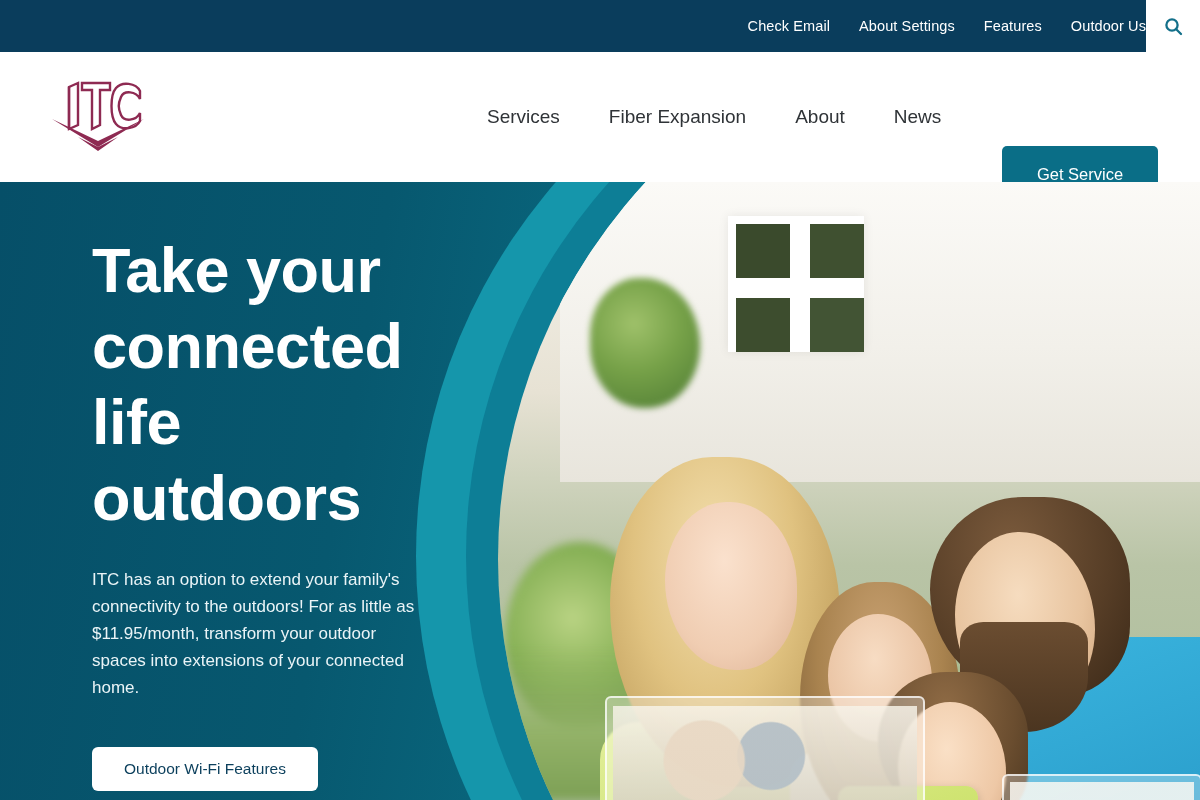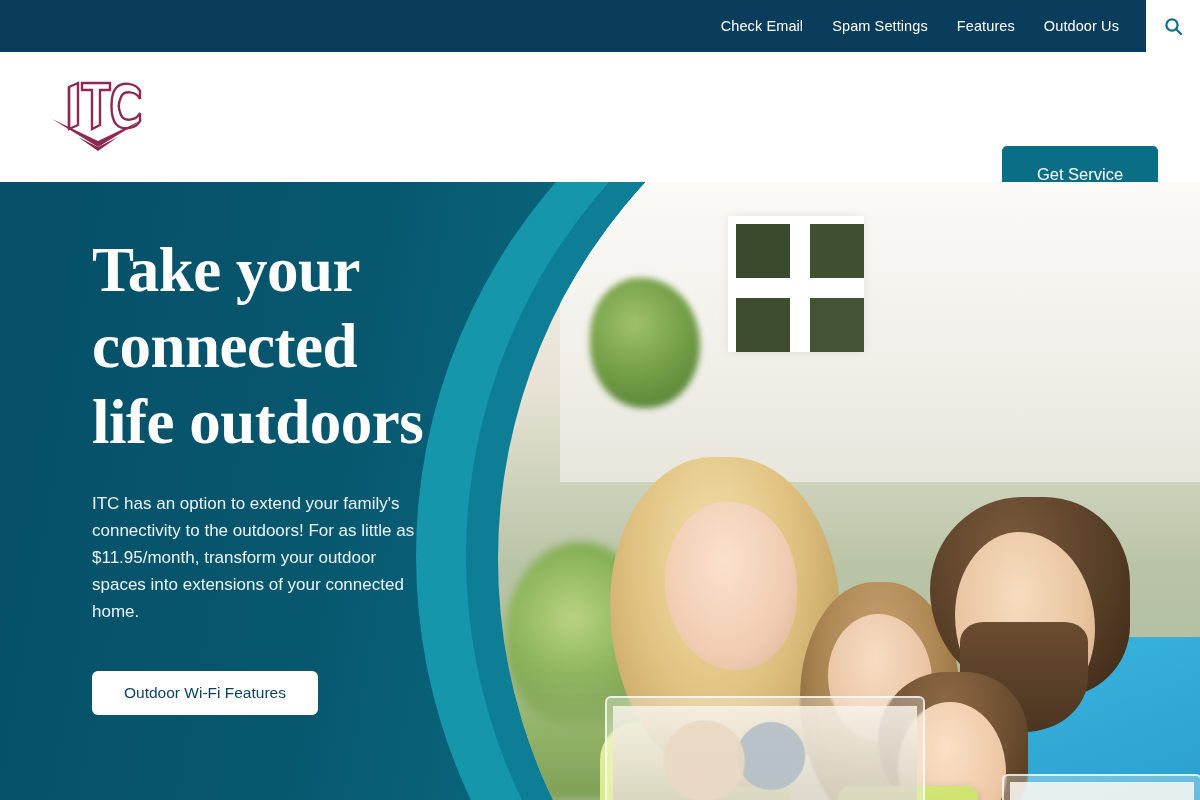--- a/index.html
+++ b/index.html
@@ -21,21 +21,20 @@
     background: #0a3d5c;
     display: flex;
     align-items: center;
     justify-content: flex-end;
   }
   .topbar-links {
     display: flex;
     align-items: center;
     gap: 29px;
     height: 52px;
-    padding-right: 27px;
   }
   .topbar-link {
     color: #ffffff;
     font-size: 14.5px;
     line-height: 52px;
     letter-spacing: 0.1px;
     text-decoration: none;
     white-space: nowrap;
     cursor: pointer;
   }
@@ -307,21 +306,21 @@
   
   .hero-content {
     position: absolute;
     left: 92px;
     top: 50px;
     width: 360px;
     z-index: 5;
   }
   .hero-title {
     color: #ffffff;
-    font-family: Liberation Serif, serif;
+    font-family: Liberation Sans, sans-serif;
     font-weight: 700;
     font-size: 63px;
     line-height: 76px;
     letter-spacing: -0.5px;
     margin: 0 0 30px 0;
     max-width: 340px;
   }
   .hero-sub {
     color: #eaf4f7;
     font-size: 17px;
@@ -344,21 +343,21 @@
     cursor: pointer;
     white-space: nowrap;
   }
 </style>
 </head>
 <body>
 
 <div class="topbar">
   <nav class="topbar-links">
     <a class="topbar-link">Check Email</a>
-    <a class="topbar-link">Spam Settings</a>
+    <a class="topbar-link">About Settings</a>
     <a class="topbar-link">Features</a>
     <a class="topbar-link">Outdoor Us</a>
   </nav>
   <div class="search-box">
     <svg width="19" height="19" viewBox="0 0 19 19">
       <circle cx="8" cy="8" r="5.6" fill="none" stroke="#14708a" stroke-width="2.3"></circle>
       <line x1="12.2" y1="12.2" x2="17" y2="17" stroke="#14708a" stroke-width="2.3" stroke-linecap="round"></line>
     </svg>
   </div>
 </div>
@@ -376,20 +375,26 @@
 
         <path d="M92 10 C88 2, 74 0, 68 7 C62 14, 62 36, 68 43 C74 50, 88 48, 92 40
                  L92 32 C88 40, 76 41, 73 34 C70 27, 70 23, 73 16 C76 9, 88 10, 92 18 Z"></path>
       </g>
 
       <path d="M4 38 L50 66 L96 38 L50 60 Z" fill="#8e2a52"></path>
       <path d="M30 56 L50 70 L70 56 L50 66 Z" fill="#8e2a52"></path>
     </svg>
   </a>
 
+  <nav class="mainnav">
+    <a class="nav-link">Services</a>
+    <a class="nav-link">Fiber Expansion</a>
+    <a class="nav-link">About</a>
+    <a class="nav-link">News</a>
+  </nav>
 
   <button class="cta-button">Get Service</button>
 </header>
 
 <section class="hero">
 
   <div class="arc-ring"></div>
   <div class="arc-ring-inner"></div>
 
   <div class="photo-mask">

